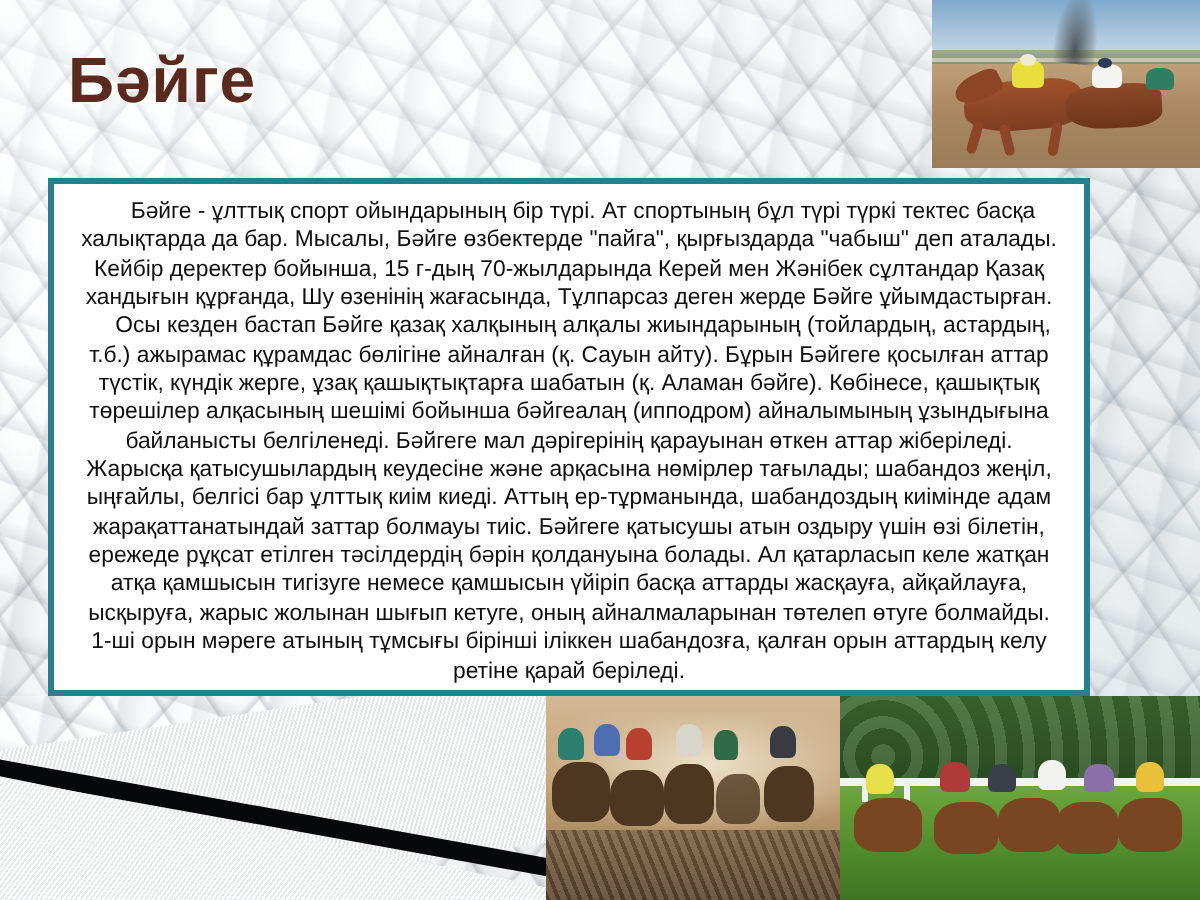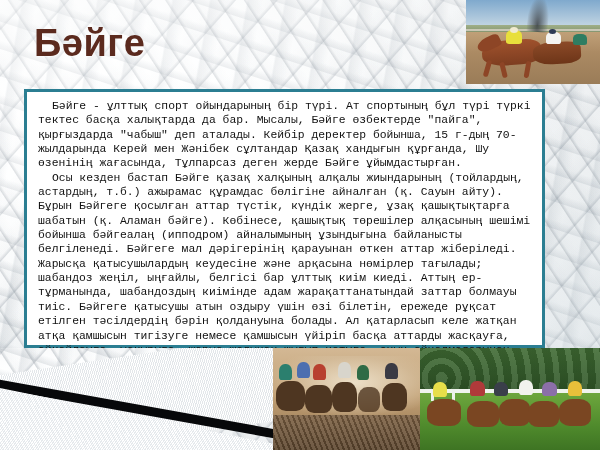--- a/index.html
+++ b/index.html
@@ -27,21 +27,21 @@
     filter:contrast(1.04);
   }
   .marble-soft{
     position:absolute;inset:0;
     background:linear-gradient(160deg,rgba(255,255,255,.55),rgba(255,255,255,0) 45%,rgba(214,226,230,.35));
   }
 
   
   .title{
     position:absolute;left:34px;top:24px;
-    font-size:38px;font-weight:bold;letter-spacing:.5px;
+    font-size:32px;font-weight:bold;letter-spacing:.5px;
     color:#5b2a1e;
     text-shadow:1px 1px 0 rgba(255,255,255,.45);
     line-height:1;
   }
 
   
   .photo-top{
     position:absolute;left:466px;top:0;width:134px;height:84px;overflow:hidden;
   }
   .photo-top .sky{position:absolute;left:0;top:0;width:100%;height:38%;
@@ -74,23 +74,23 @@
     background:#ffffff;
     border:3px solid #2b7e92;
     box-sizing:border-box;
     padding:7px 11px 0 11px;
   }
   .content-box p{
     margin:0;
     font-size:11.4px;
     line-height:14.35px;
     color:#111111;
-    text-align:left;
+    text-align:center;
     text-indent:14px;
-    font-family:Liberation Mono, monospace;
+    font-family:Liberation Sans, sans-serif;
   }
   .content-box p + p{margin-top:0;}
 
   
   .bottom-band{position:absolute;left:0;top:348px;width:600px;height:102px;overflow:hidden;}
   .bottom-marble{position:absolute;inset:0;}
 
   .wedge-white{
     position:absolute;left:-6px;top:28px;width:300px;height:86px;
     background:

